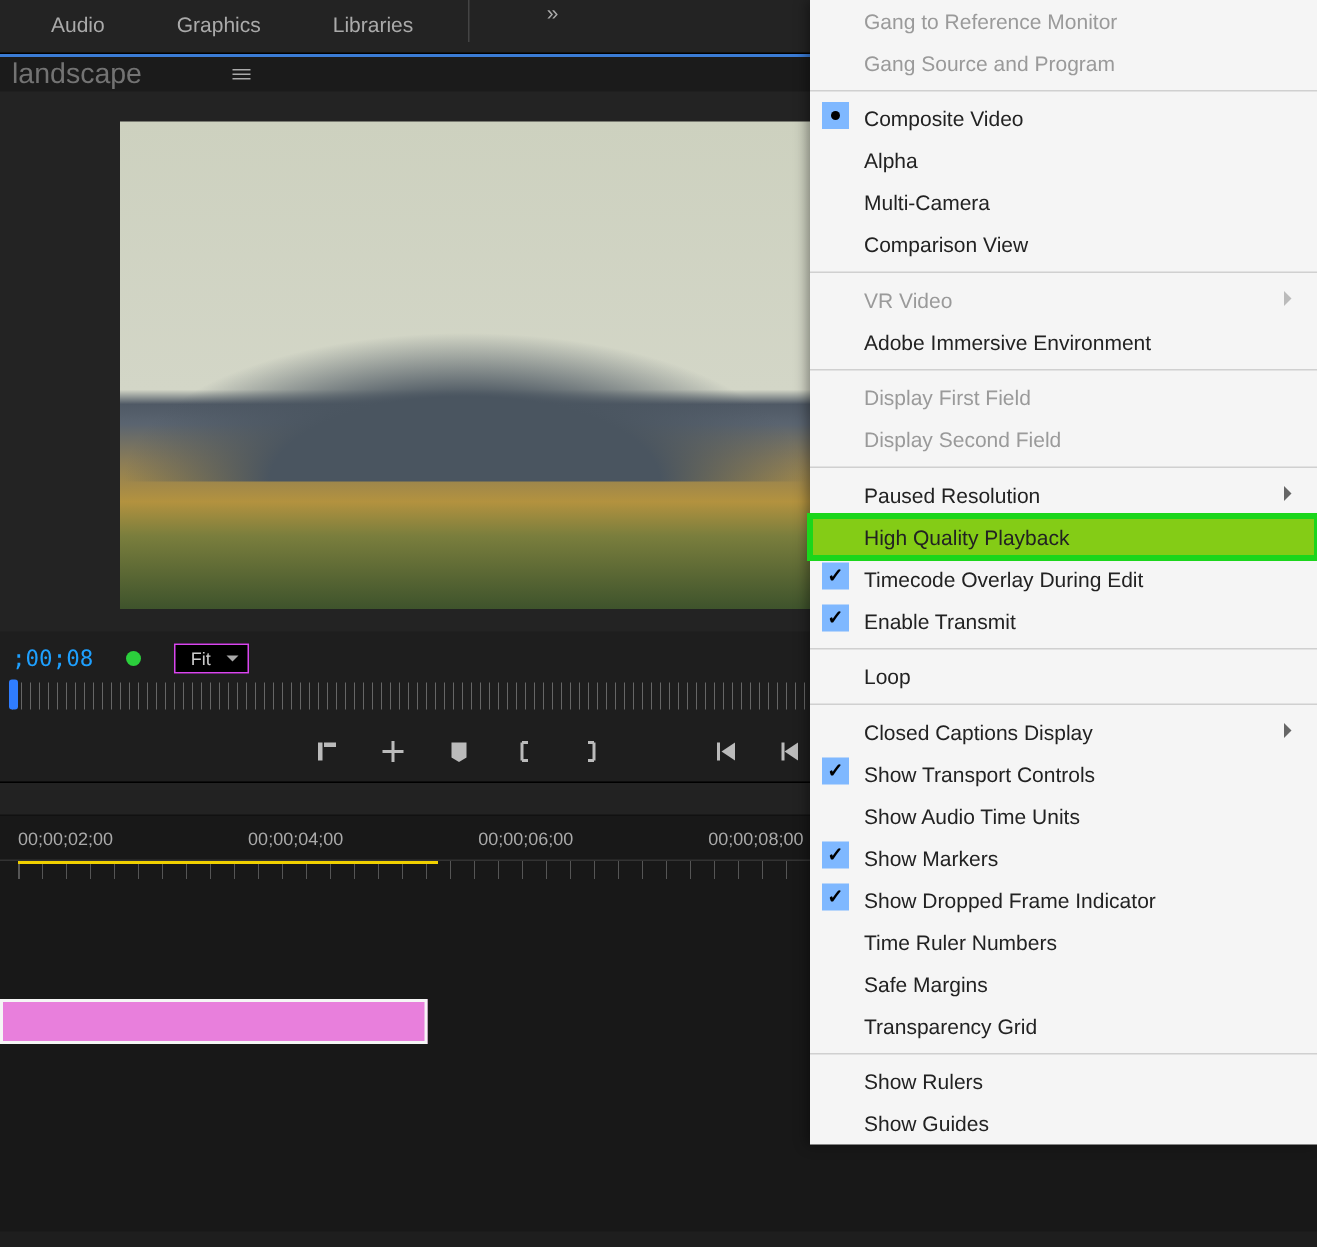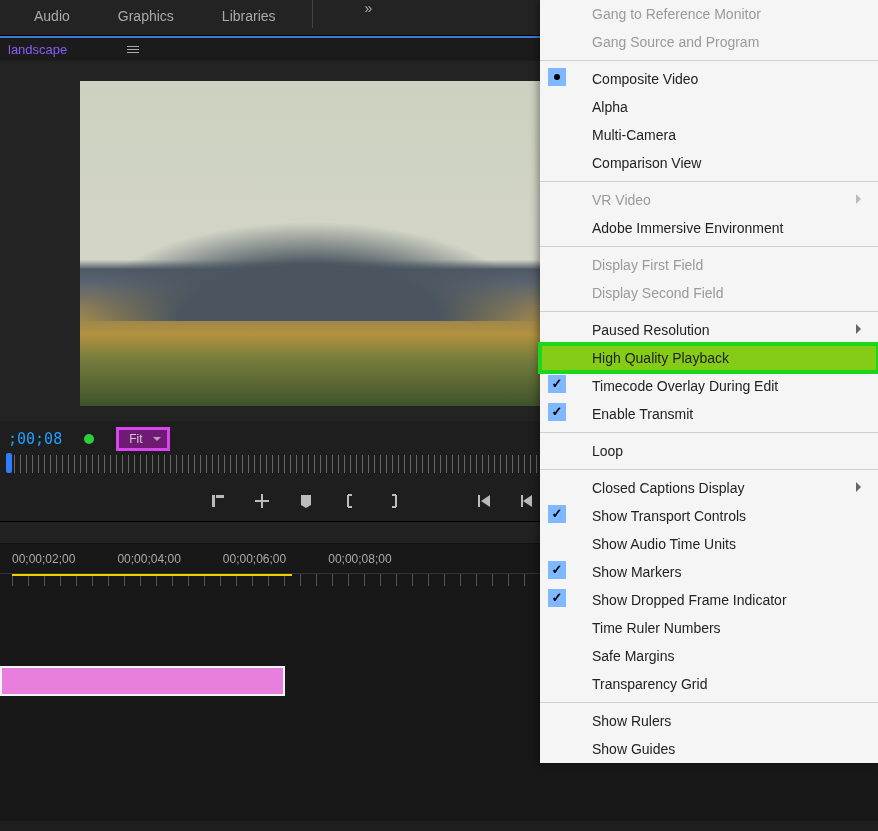--- a/index.html
+++ b/index.html
@@ -5,57 +5,57 @@
   * { margin: 0; padding: 0; box-sizing: border-box; font-family: "Segoe UI", Arial, sans-serif; }
   body { background: #1e1e1e; width: 878px; height: 831px; overflow: hidden; position: relative; color: #ccc; }
   
   
   .top-menu { height: 36px; background: #232323; display: flex; padding: 0 10px; border-bottom: 1px solid #000; }
   .top-menu-item { color: #aaa; font-size: 14px; padding: 8px 24px; cursor: pointer; }
   .top-menu-more { color: #aaa; margin-left: 40px; font-size: 14px; }
   .top-menu-divider { width: 1px; height: 28px; background: #444; margin: 0 12px; }
   
   
-  .panel-header { height: 25px; background: #1b1b1b; display: flex; align-items: center; padding: 0 8px; font-size: 13px; color: #8b5cf6; border-top: 2px solid #3a7bd5; gap: 48px; }
+  .panel-header { height: 25px; background: #1b1b1b; display: flex; align-items: center; padding: 0 8px; font-size: 19px; color: #737373; border-top: 2px solid #3a7bd5; gap: 48px; }
   .panel-header .menu-icon { margin-left: 12px; display: inline-flex; flex-direction: column; gap: 2px; }
   .menu-icon span { display: block; width: 12px; height: 1px; background: #aaa; }
   
   
   .preview-area { background: #232323; height: 360px; position: relative; padding: 20px 10px 0 80px;}
   .preview-image { width: 460px; height: 325px; background: linear-gradient(to bottom,#cdd1bf 0%,#d3d6c7 55%,#4f5965 58%,#5a6470 62%,#8c7d56 70%,#b3923f 78%,#7a7e3d 85%,#3e532c 100%); position: relative; overflow: hidden;}
   .mountain1{position:absolute;left:0;right:0;top:140px;height:100px;background:radial-gradient(ellipse at 50% 100%,#4a5560 40%,transparent 70%);}
   
   
   .controls-row { display:flex; align-items:center; height:28px; padding:0 8px; margin-top:4px;text-align:center;}
   .timecode { color:#1ea0ff; font-family:monospace; font-size:15px; }
   .rec-dot{width:10px;height:10px;border-radius:50%;background:#2bcf3c;margin:0 22px;}
-  .fit-dd{background:#701a75;border:3px solid #d946ef;color:#ccc;font-size:12px;padding:2px 24px 2px 10px;position:relative;}
+  .fit-dd{background:#000000;border:1px solid #d946ef;color:#ccc;font-size:12px;padding:2px 24px 2px 10px;position:relative;}
   .fit-dd:after{content:"";position:absolute;right:6px;top:7px;border:4px solid transparent;border-top-color:#aaa;}
   
   
   .ruler{height:18px;background:repeating-linear-gradient(to right,#666 0,#666 1px,transparent 1px,transparent 6px);margin:2px 8px 0 8px;position:relative;}
   .ruler:before{content:"";position:absolute;left:-2px;top:-2px;width:6px;height:20px;background:#2f7dff;border-radius:2px;}
   
   
   .transport{display:flex;justify-content:center;gap:26px;align-items:center;height:40px;margin-top:8px;}
   .tbtn{width:18px;height:18px;display:flex;align-items:center;justify-content:center;color:#bbb;}
   .tbtn svg{width:16px;height:16px;fill:#bbb;}
   
   
   .timeline{background:#181818;border-top:1px solid #000;height:300px;position:relative;}
-  .timeline-ruler{height:30px;color:#aaa;font-size:12px;display:flex;align-items:center;padding:0 12px;gap:42px;border-bottom:1px solid #333;}
+  .timeline-ruler{height:30px;color:#aaa;font-size:12px;display:flex;align-items:center;padding:0 12px;gap:90px;border-bottom:1px solid #333;}
   .timeline-top{height:22px;background:#222;border-bottom:1px solid #111;}
   .playhead-line{position:absolute;left:12px;top:22px;height:12px;width:280px;background:#f0d000;height:2px;top:52px;}
   .tick-row{height:12px;background:repeating-linear-gradient(to right,#555 0,#555 1px,transparent 1px,transparent 16px);margin:0 12px;}
   .track-gap{height:80px;}
   .pink-clip{height:30px;background:#e87fdc;border:2px solid #f5f5f5;margin-left:0;width:285px;}
   
   
   .ctx-menu{position:absolute;top:0;right:0;width:338px;background:#f5f5f5;color:#222;font-size:14px;box-shadow:-2px 0 8px rgba(0,0,0,.4);}
-  .ctx-item{padding:4px 12px 4px 52px;position:relative;line-height:20px;cursor:default;}
+  .ctx-item{padding:4px 12px 4px 36px;position:relative;line-height:20px;cursor:default;}
   .ctx-item.disabled{color:#9a9a9a;}
   .ctx-sep{height:1px;background:#d0d0d0;margin:4px 0;}
   .ctx-item.submenu:after{content:"";position:absolute;right:12px;top:8px;border:5px solid transparent;border-left-color:#666;}
   .ctx-item.submenu.disabled:after{border-left-color:#bbb;}
   .ctx-item .check{position:absolute;left:8px;top:3px;width:18px;height:18px;background:#7fb8ff;display:flex;align-items:center;justify-content:center;}
   .ctx-item .check.dot:before{content:"";width:6px;height:6px;background:#000;border-radius:50%;}
   .ctx-item .check.tick:before{content:"✓";color:#000;font-size:13px;font-weight:bold;}
   .ctx-item.highlighted{background:#84cc16;outline:4px solid #1bd61b;outline-offset:-2px;}
 </style>
 </head>

